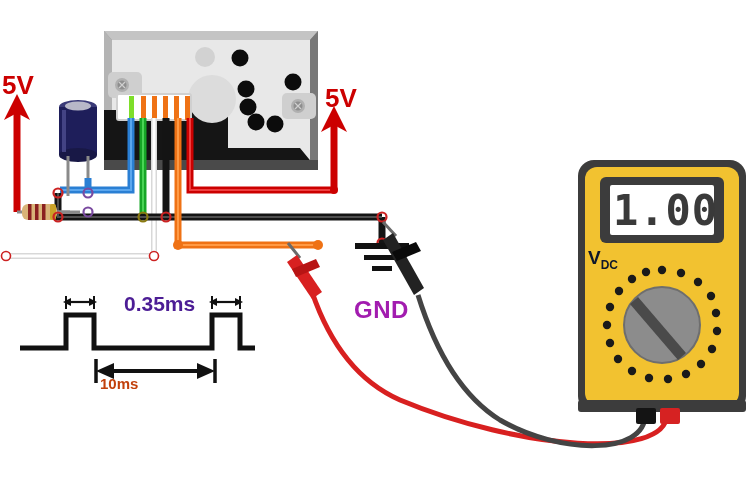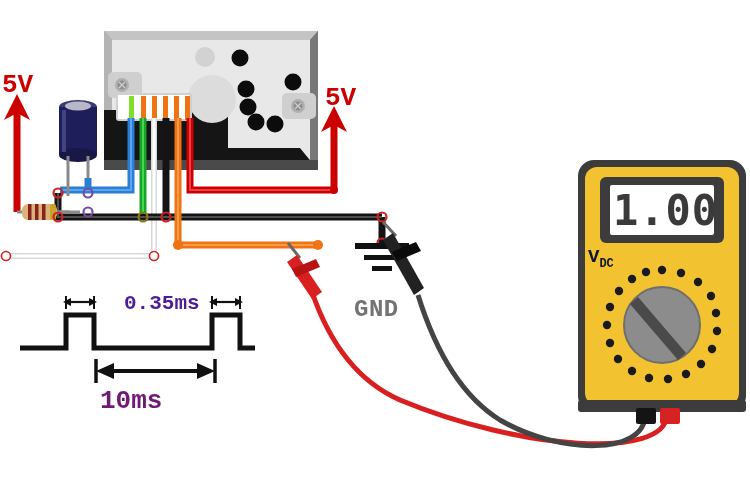--- a/index.html
+++ b/index.html
@@ -15,55 +15,55 @@
     overflow: hidden;
     font-family: "Liberation Sans", sans-serif;
   }
   #stage svg {
     position: absolute;
     left: 0;
     top: 0;
   }
   .lbl {
     position: absolute;
-    font-family: Liberation Mono, monospace;
+    font-family: Liberation Sans, sans-serif;
     font-weight: bold;
     white-space: nowrap;
     line-height: 1;
   }
   #label-5v-left {
     left: 2px;
     top: 72px;
     font-size: 26px;
     color: #cc0000;
   }
   #label-5v-right {
     left: 325px;
     top: 85px;
     font-size: 26px;
     color: #cc0000;
   }
   #label-gnd {
     left: 354px;
     top: 298px;
     font-size: 24px;
-    color: #737373;
+    color: #a21caf;
     letter-spacing: 0.5px;
   }
   #label-pulse-width {
     left: 124px;
     top: 293px;
     font-size: 21px;
     color: #4c1d95;
   }
   #label-period {
     left: 100px;
-    top: 388px;
-    font-size: 26px;
-    color: #701a75;
+    top: 376px;
+    font-size: 15px;
+    color: #c2410c;
   }
   #label-vdc {
     left: 588px;
     top: 248px;
     font-size: 19px;
     color: #0f172a;
     font-weight: bold;
   }
   #label-vdc .sub {
     font-size: 12px;

